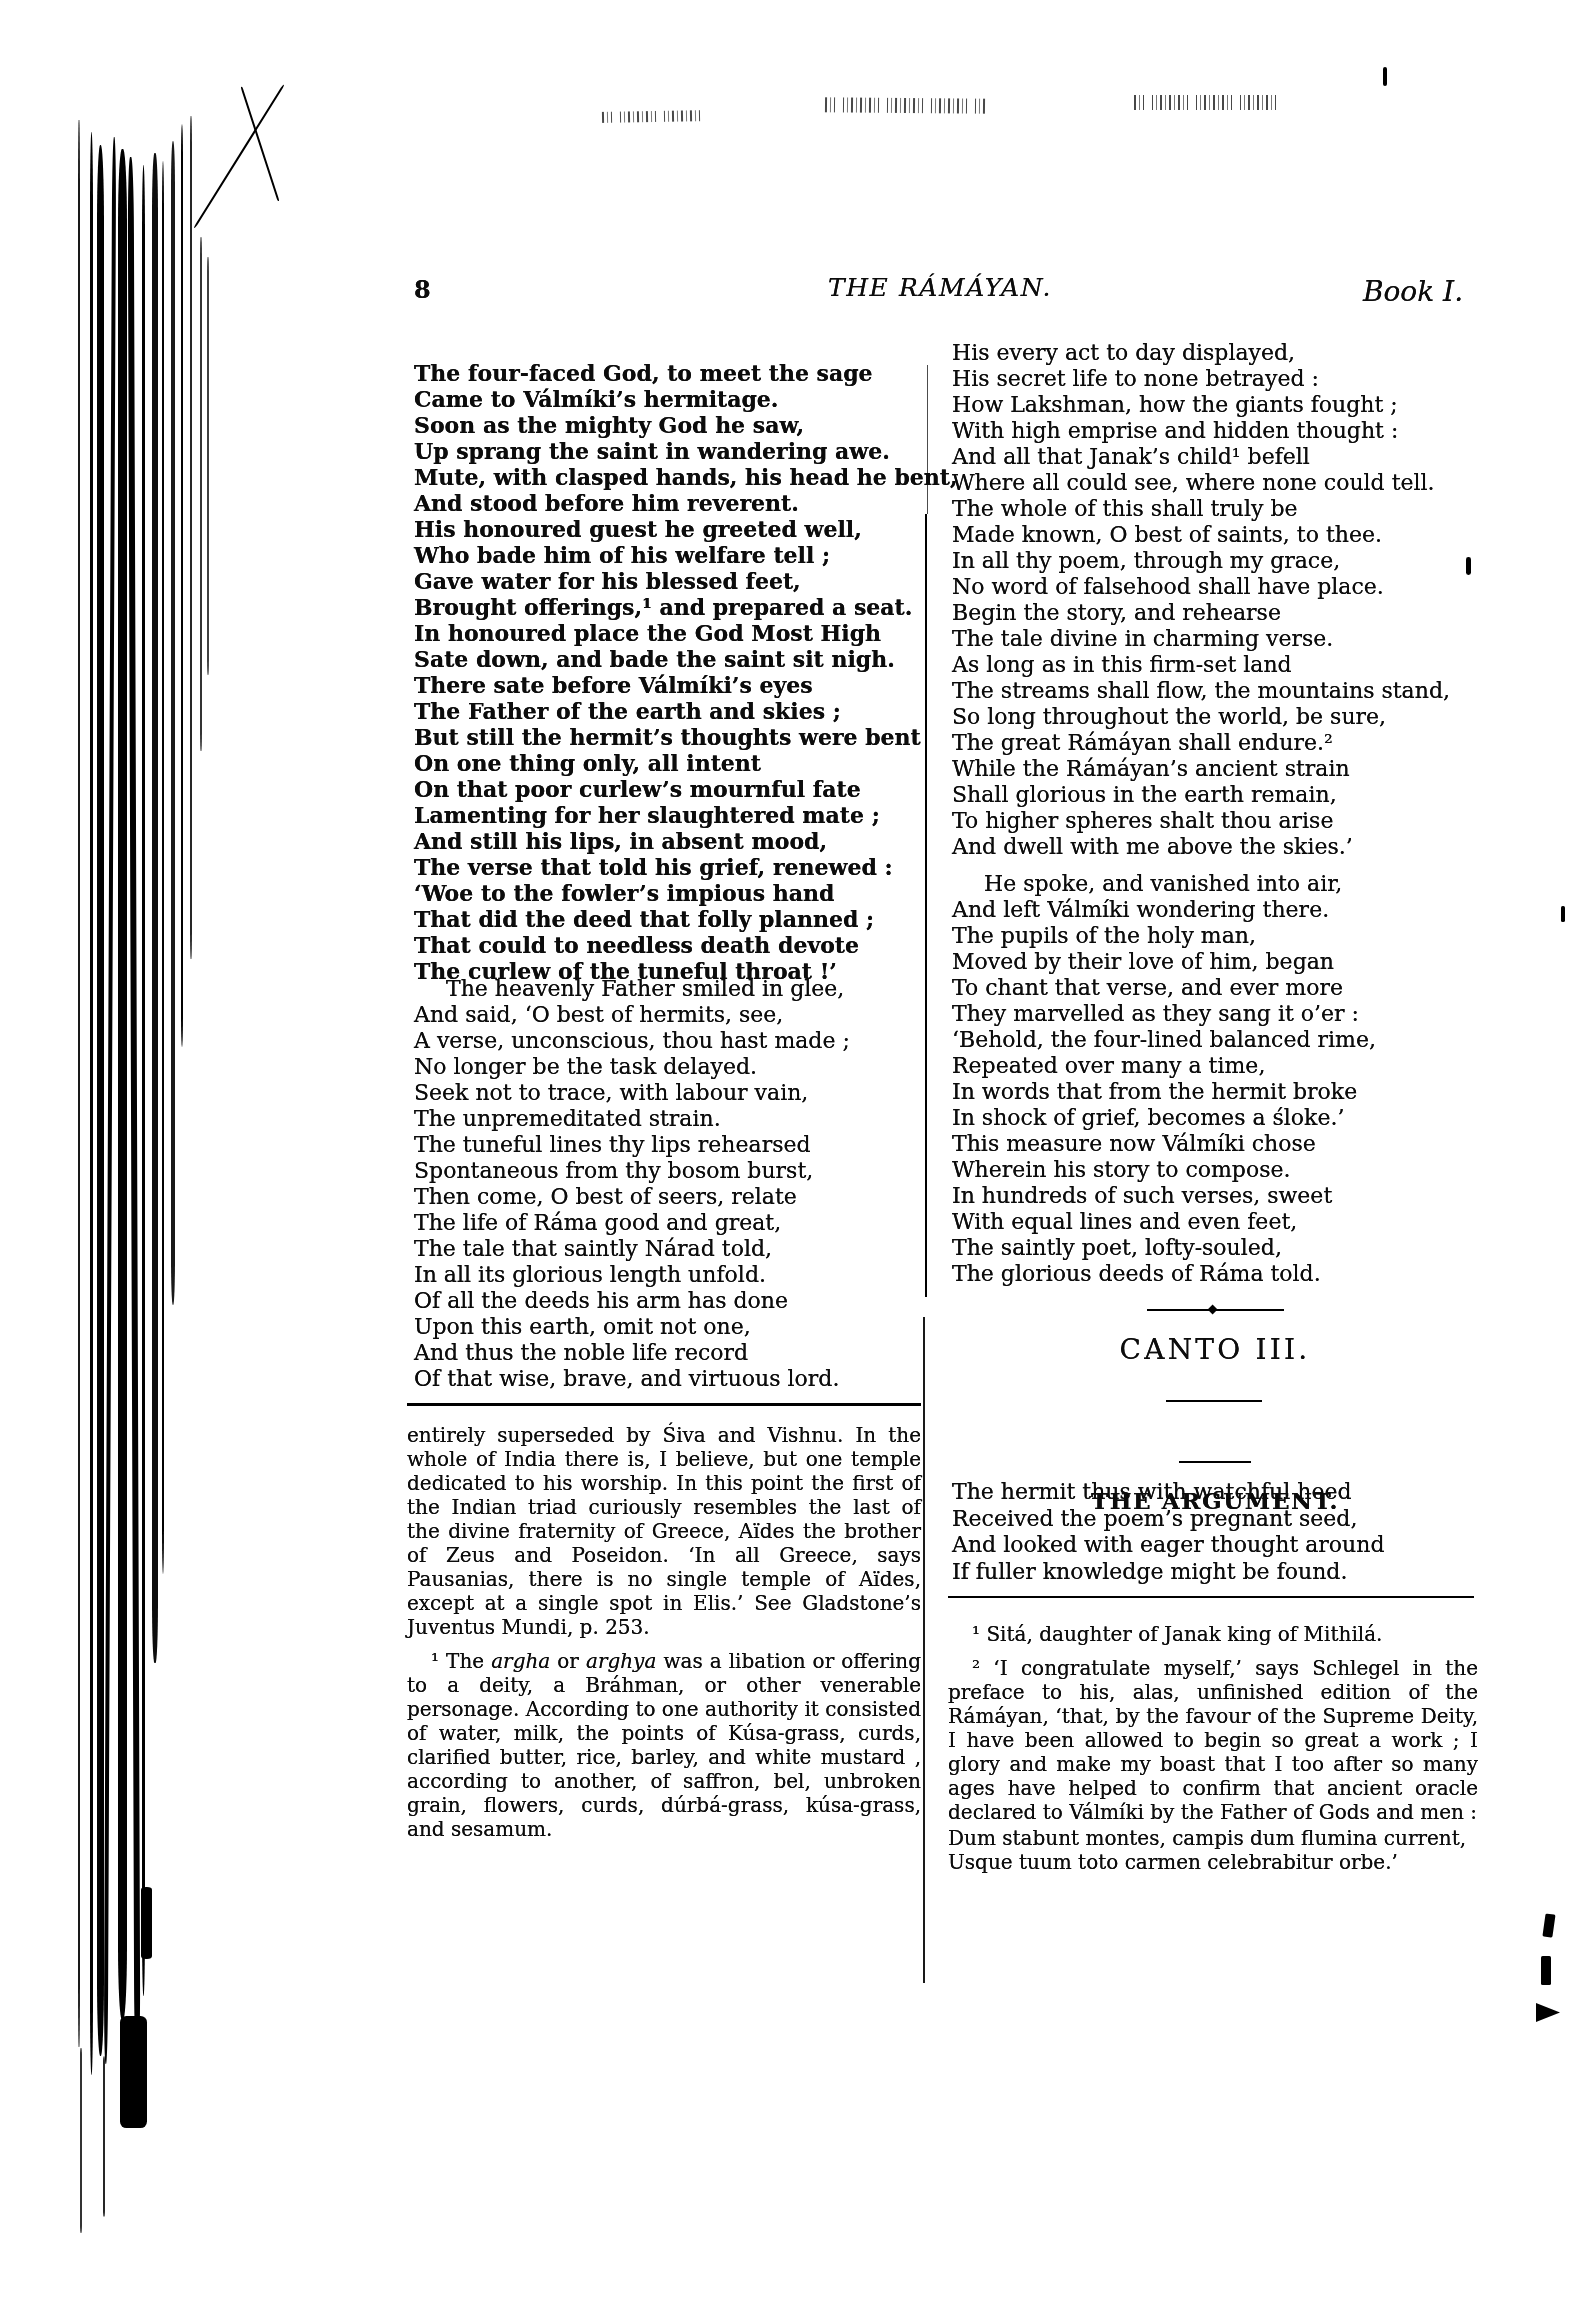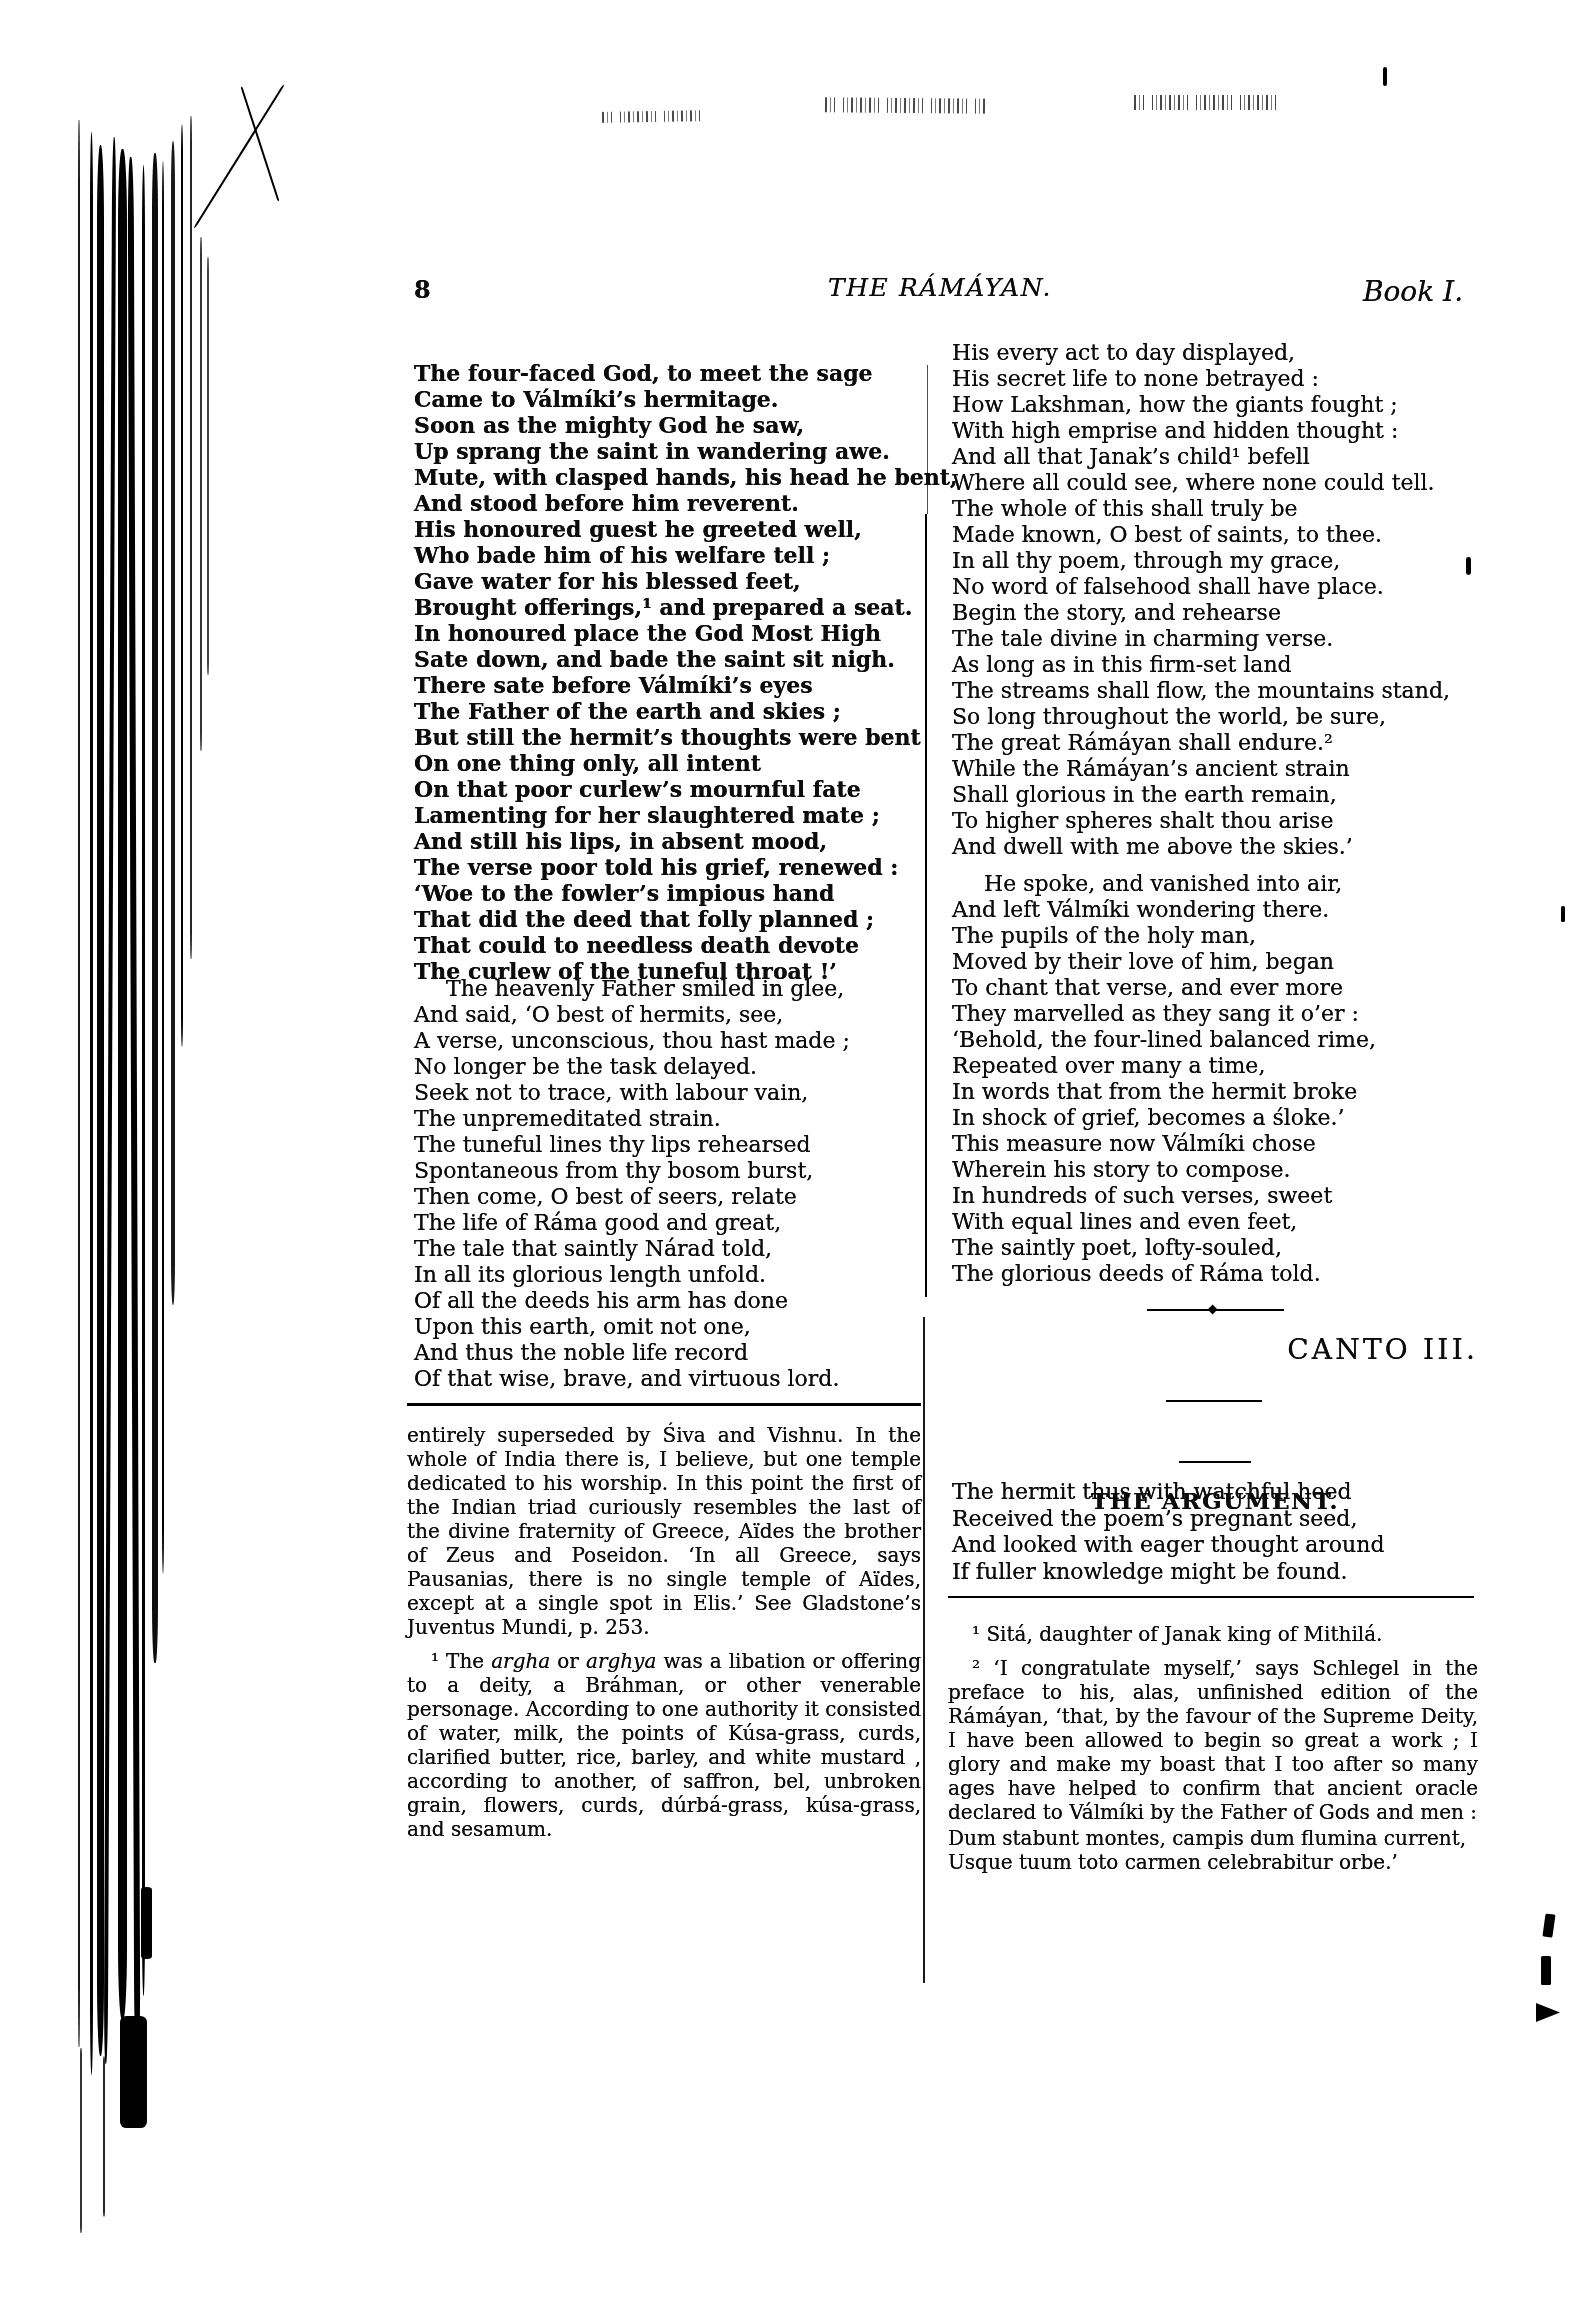--- a/index.html
+++ b/index.html
@@ -14,21 +14,21 @@
   .hdr-book { font-size:28px; font-style:italic; text-align:center; }
   .verse { font-size:22px; line-height:26px; }
   .verse .vline { white-space:nowrap; }
   .indent-first .vline:first-child { text-indent:32px; }
   .fnote { font-size:20px; line-height:24px; text-align:justify; }
   .fnote p { margin:0; }
   .fnote .ind { text-indent:24px; margin-top:10px; }
   .fnote i { font-style:italic; }
   .latin .vline { white-space:normal; }
   .rule { position:absolute; background:#000; }
-  .canto { font-size:28px; letter-spacing:3.2px; text-align:right; }
+  .canto { font-size:28px; letter-spacing:3.2px; text-align:center; }
   .arghead { font-size:23px; font-weight:bold; letter-spacing:1.6px; text-align:center; }
   .diamond { position:absolute; width:7.2px; height:7.2px; background:#000; transform:rotate(45deg); }
   .gut { position:absolute; background:#000; border-radius:45%/4%; }
   .smudge { position:absolute; background:repeating-linear-gradient(90deg, rgba(10,10,10,.75) 0 1.6px, transparent 1.6px 4.8px, rgba(10,10,10,.55) 4.8px 5.6px, transparent 5.6px 8.8px); filter:blur(0.5px); }
   .mark { position:absolute; background:#000; }
   .arrow { position:absolute; background:#000; clip-path:polygon(0 0,100% 50%,0 100%); }
 </style>
 </head>
 <body>
 
@@ -83,21 +83,21 @@
       <div class="vline">Brought offerings,¹ and prepared a seat.</div>
       <div class="vline">In honoured place the God Most High</div>
       <div class="vline">Sate down, and bade the saint sit nigh.</div>
       <div class="vline">There sate before Válmíki’s eyes</div>
       <div class="vline">The Father of the earth and skies ;</div>
       <div class="vline">But still the hermit’s thoughts were bent</div>
       <div class="vline">On one thing only, all intent</div>
       <div class="vline">On that poor curlew’s mournful fate</div>
       <div class="vline">Lamenting for her slaughtered mate ;</div>
       <div class="vline">And still his lips, in absent mood,</div>
-      <div class="vline">The verse poor told his grief, renewed :</div>
+      <div class="vline">The verse that told his grief, renewed :</div>
       <div class="vline">‘Woe to the fowler’s impious hand</div>
       <div class="vline">That did the deed that folly planned ;</div>
       <div class="vline">That could to needless death devote</div>
       <div class="vline">The curlew of the tuneful throat !’</div>
     </div>
   <div class="abs verse indent-first" style="left:414px;top:976px;width:506px;">
       <div class="vline">The heavenly Father smiled in glee,</div>
       <div class="vline">And said, ‘O best of hermits, see,</div>
       <div class="vline">A verse, unconscious, thou hast made ;</div>
       <div class="vline">No longer be the task delayed.</div>

